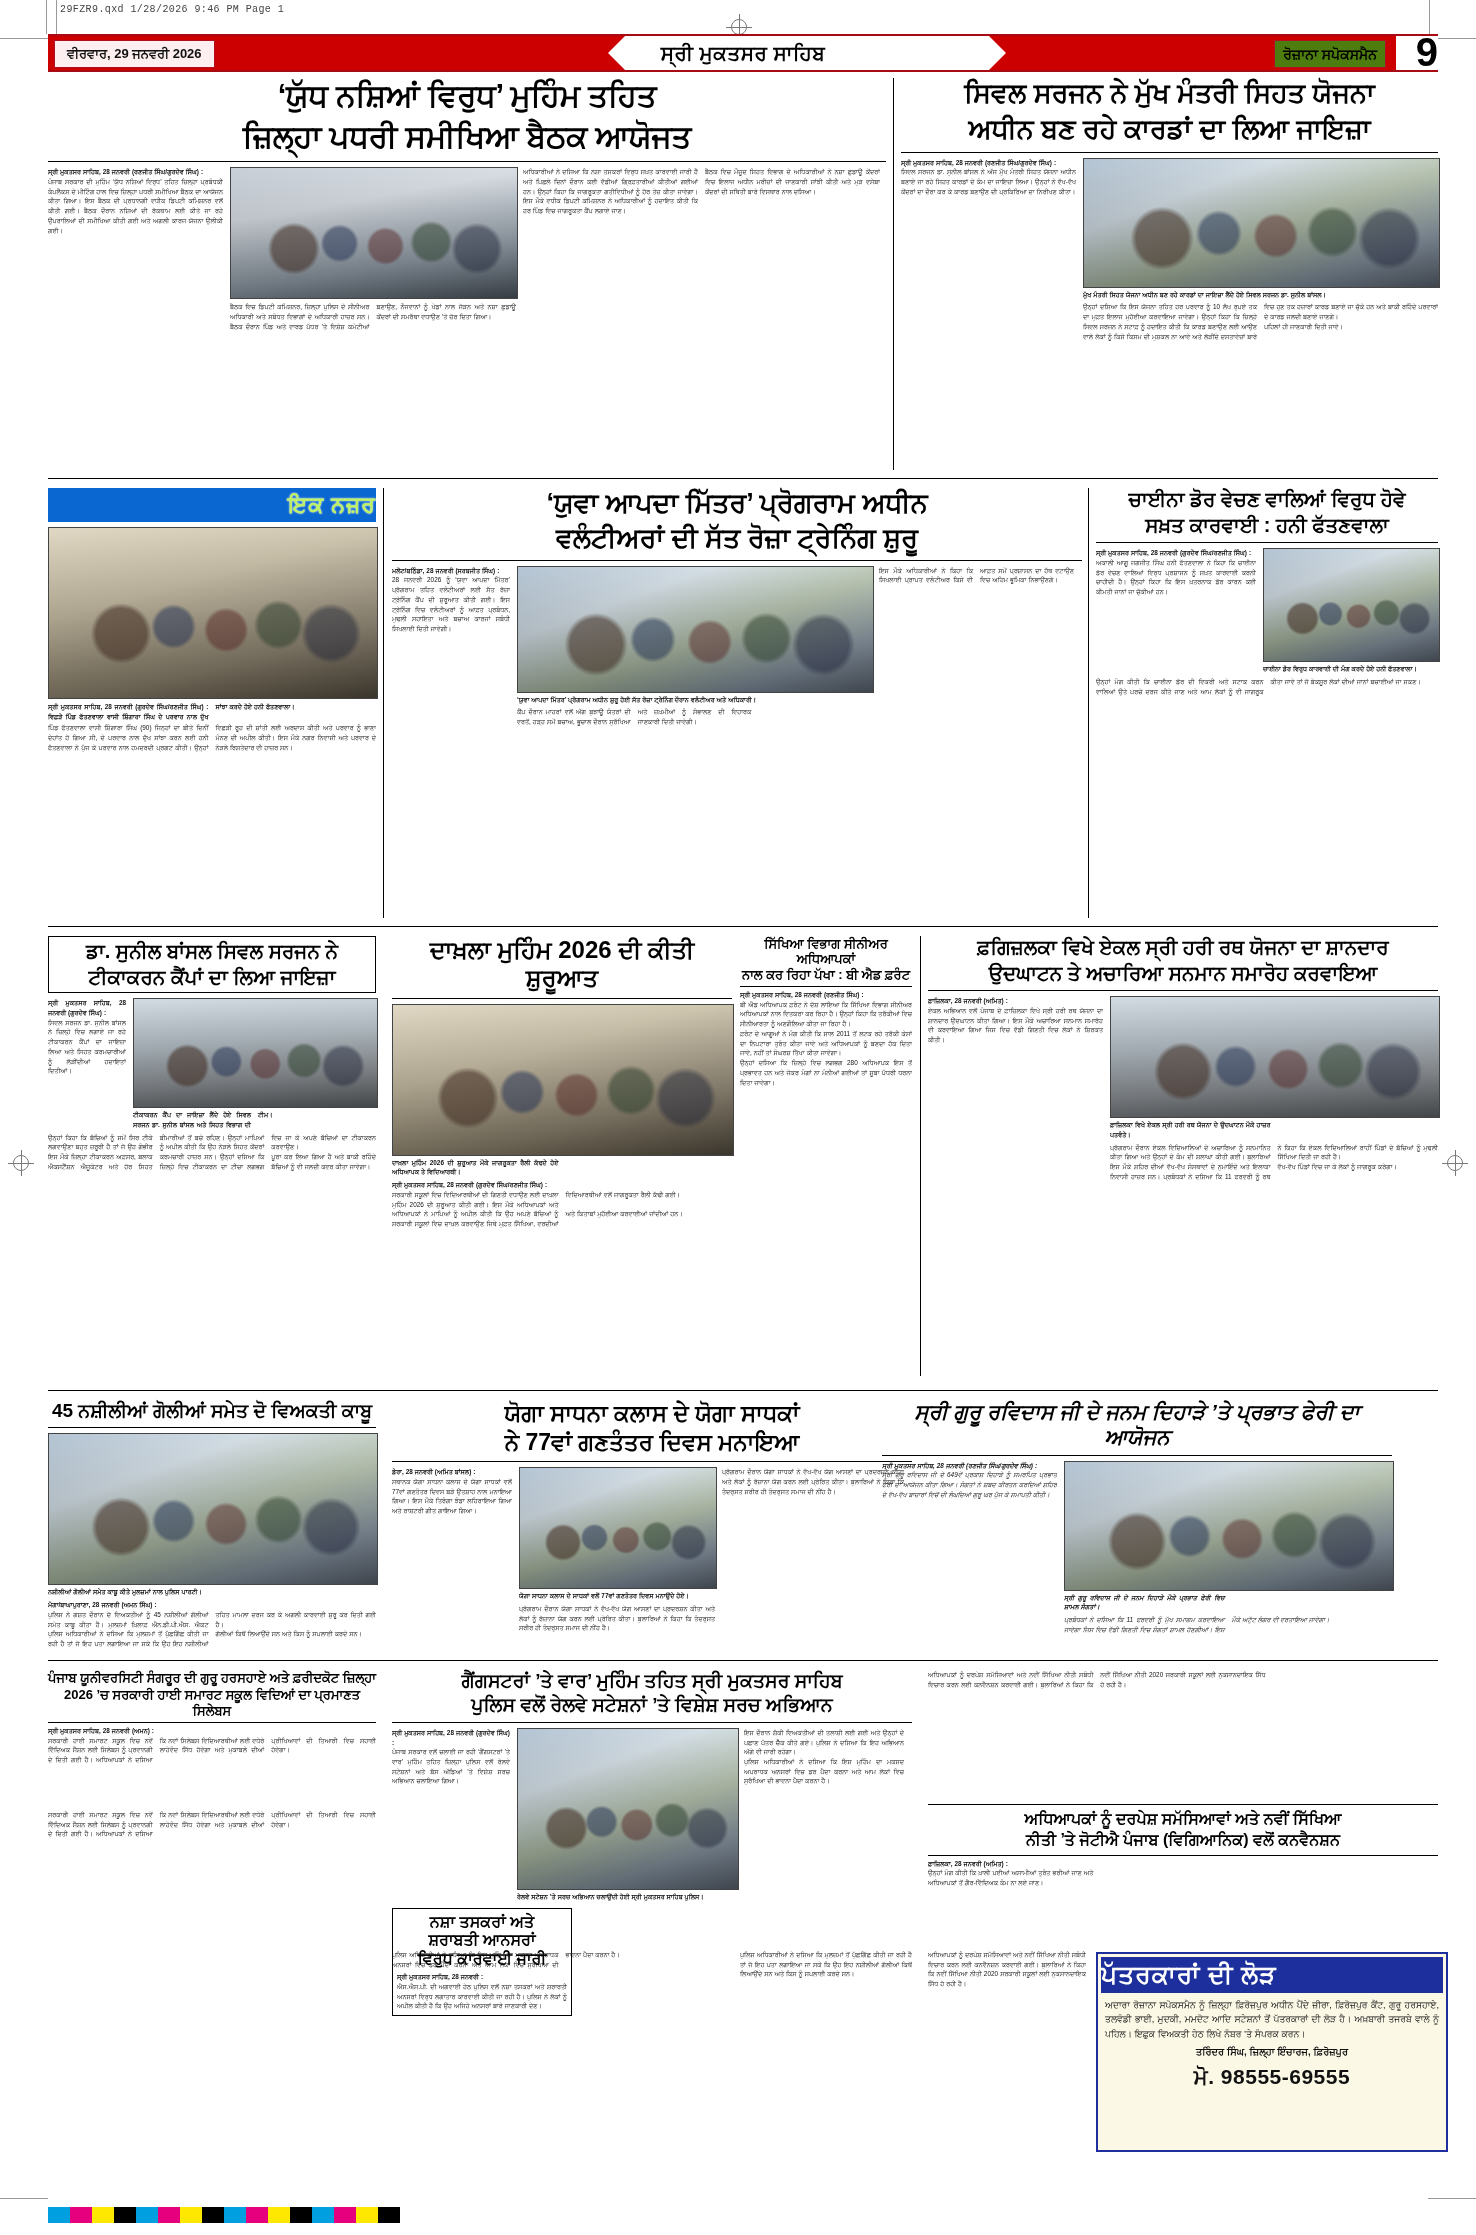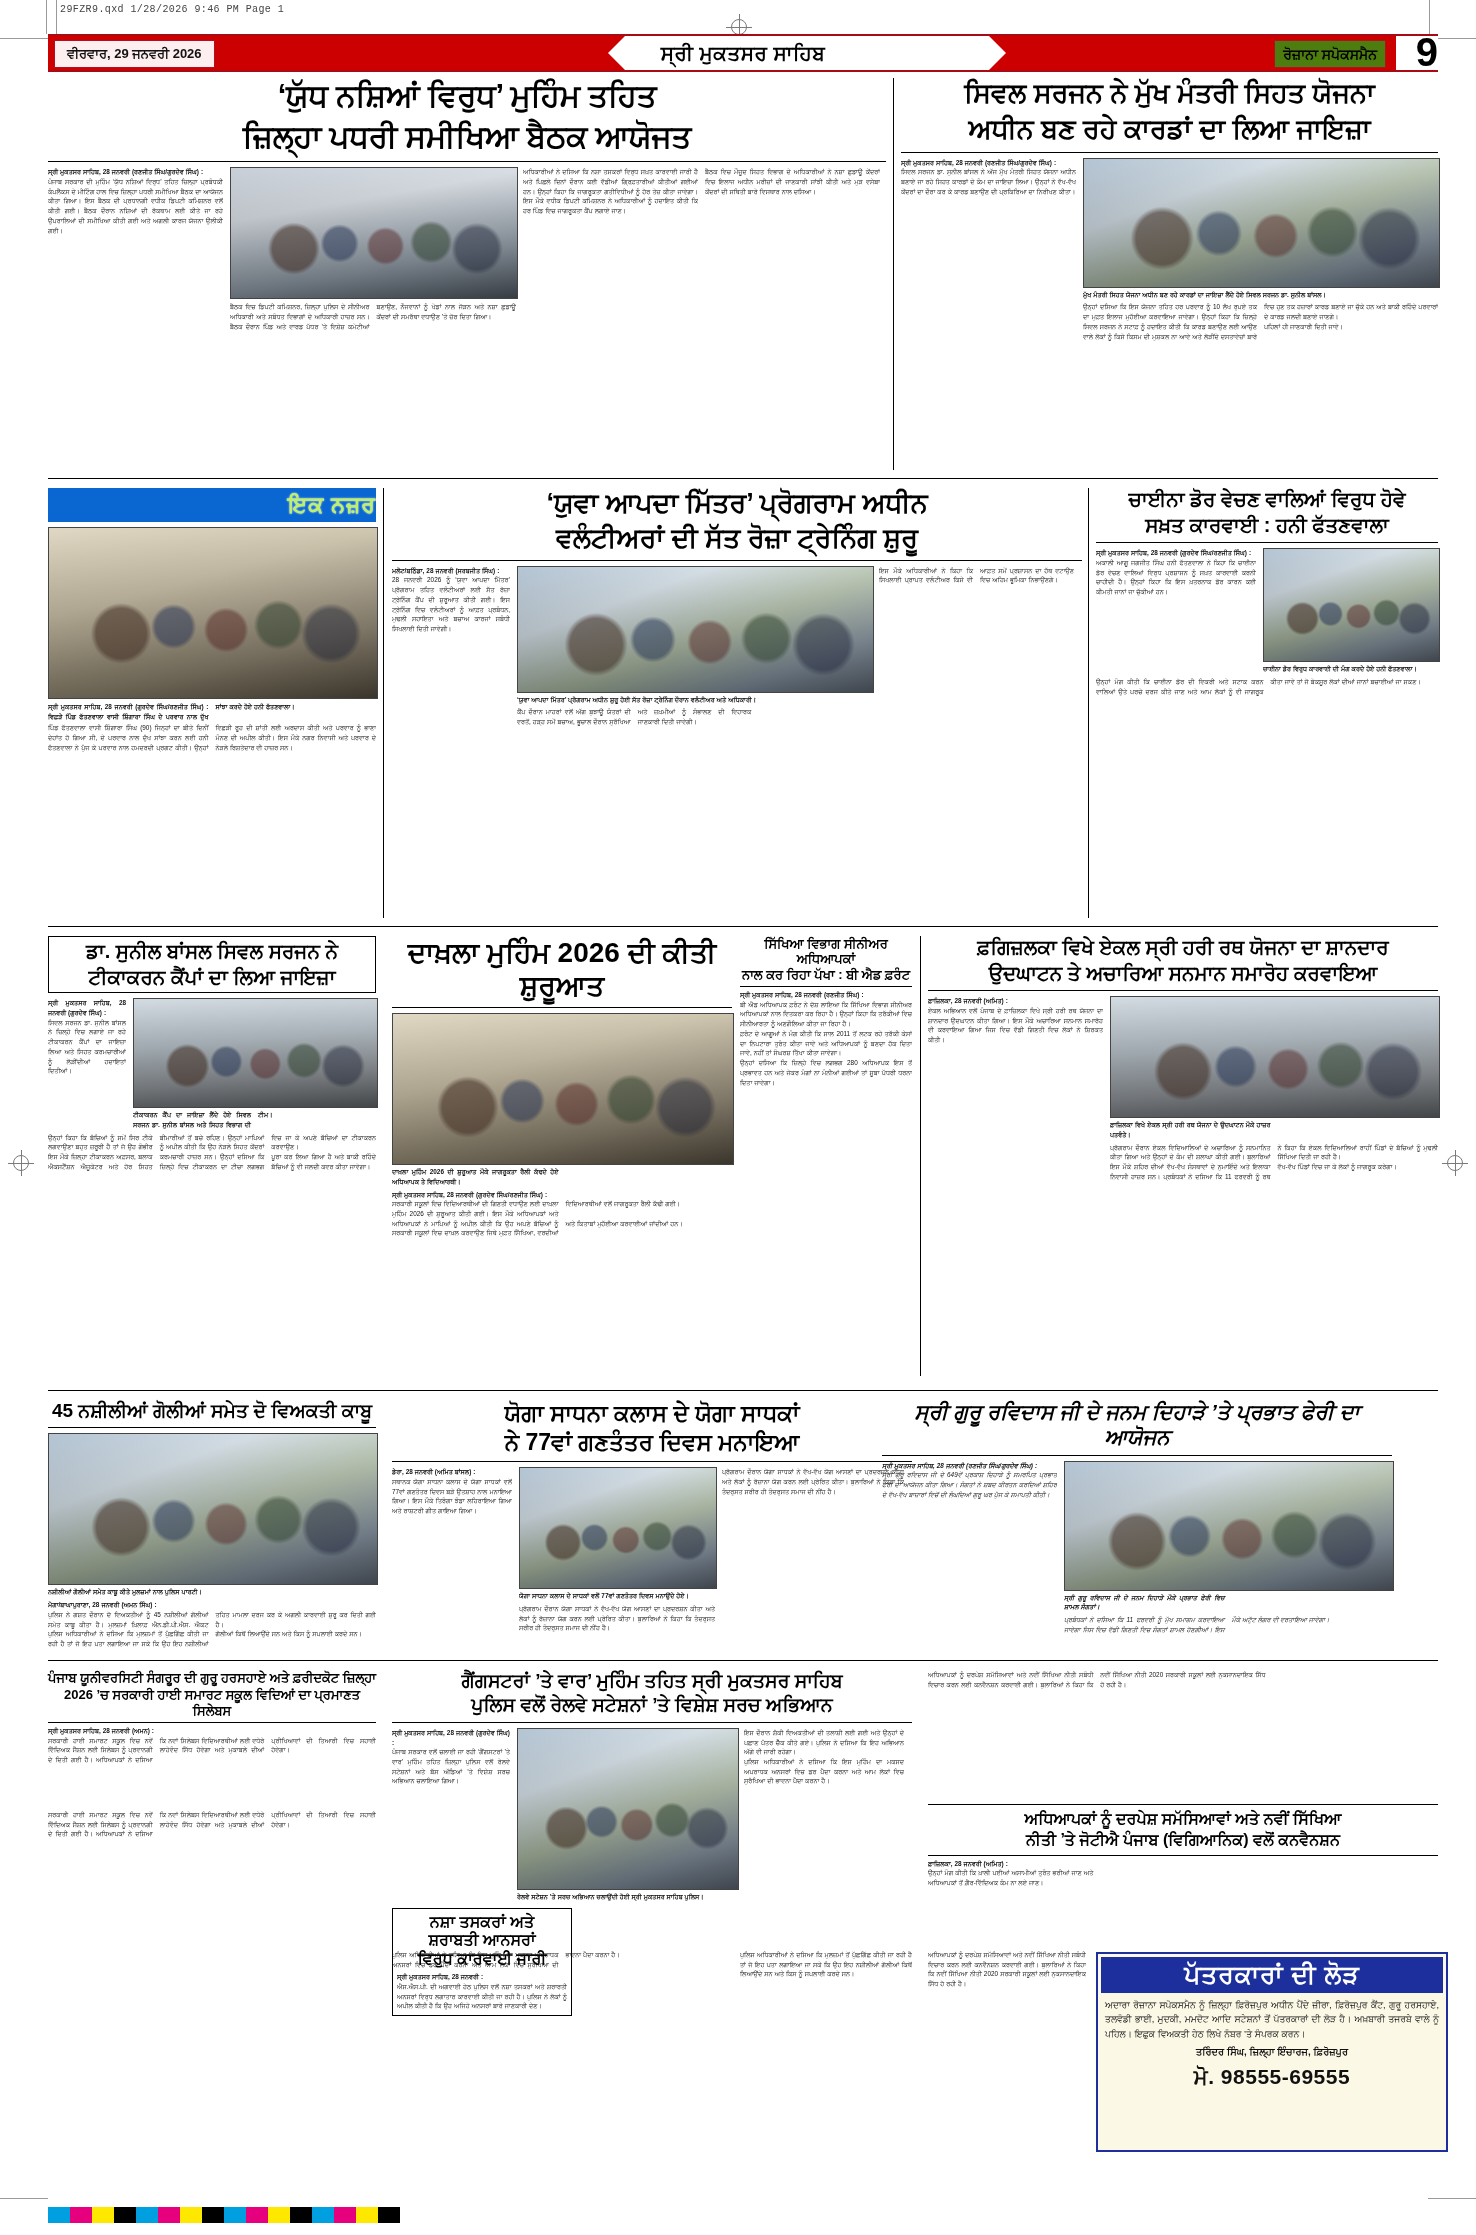--- a/index.html
+++ b/index.html
@@ -79,21 +79,21 @@
   }
   .photo.indoor{background:linear-gradient(170deg,#b9c2cd 0%,#cfd6dd 30%,#8e9aa6 70%,#4b545f 100%);}
   .photo.warm{background:linear-gradient(165deg,#d8cdb4 0%,#c3b79b 35%,#8a7f6a 72%,#514a3d 100%);}
   .photo.street{background:linear-gradient(175deg,#c7d2da 0%,#aab6be 40%,#8e9398 70%,#5d6266 100%);}
 
   .bluebar{
     background:#0a66d0;color:#bef264;text-align:right;font-weight:bold;
     letter-spacing:1px;text-shadow:0 0 2px #fff;
   }
   .navybar{
-    background:#1d2f9c;color:#fff;text-align:center;font-weight:bold;letter-spacing:1px;
+    background:#1d2f9c;color:#fff;font-weight:bold;letter-spacing:1px;
   }
   .adbox{border:2px solid #1d2f9c;background:#fbf8e6;}
   .adphone{font-size:21px;font-weight:bold;color:#111;text-align:center;letter-spacing:.5px;}
 
   
   .calstrip{position:absolute;left:48px;bottom:12px;width:1390px;height:16px;display:flex;}
   .calstrip i{display:block;height:16px;flex:0 0 auto;}
   .cal-gap{background:#ffffff;flex:1 1 auto;}
 
   .divider-v{position:absolute;width:1px;background:#000;}
@@ -244,21 +244,21 @@
         <div style="width:243px;">
           <div class="photo street" style="width:243px;height:108px;"></div>
           <div class="bodytext" style="margin-top:2px;font-weight:bold;column-count:2;column-gap:7px;">ਟੀਕਾਕਰਨ ਕੈਂਪ ਦਾ ਜਾਇਜ਼ਾ ਲੈਂਦੇ ਹੋਏ ਸਿਵਲ ਸਰਜਨ ਡਾ. ਸੁਨੀਲ ਬਾਂਸਲ ਅਤੇ ਸਿਹਤ ਵਿਭਾਗ ਦੀ ਟੀਮ।</div>
         </div>
       </div>
       <div class="bodytext" style="margin-top:3px;column-count:3;column-gap:7px;">ਉਨ੍ਹਾਂ ਕਿਹਾ ਕਿ ਬੱਚਿਆਂ ਨੂੰ ਸਮੇਂ ਸਿਰ ਟੀਕੇ ਲਗਵਾਉਣਾ ਬਹੁਤ ਜ਼ਰੂਰੀ ਹੈ ਤਾਂ ਜੋ ਉਹ ਗੰਭੀਰ ਬੀਮਾਰੀਆਂ ਤੋਂ ਬਚੇ ਰਹਿਣ। ਉਨ੍ਹਾਂ ਮਾਪਿਆਂ ਨੂੰ ਅਪੀਲ ਕੀਤੀ ਕਿ ਉਹ ਨੇੜਲੇ ਸਿਹਤ ਕੇਂਦਰਾਂ ਵਿਚ ਜਾ ਕੇ ਅਪਣੇ ਬੱਚਿਆਂ ਦਾ ਟੀਕਾਕਰਨ ਕਰਵਾਉਣ।</div>
       <div class="bodytext" style="column-count:3;column-gap:7px;">ਇਸ ਮੌਕੇ ਜ਼ਿਲ੍ਹਾ ਟੀਕਾਕਰਨ ਅਫ਼ਸਰ, ਬਲਾਕ ਐਕਸਟੈਂਸ਼ਨ ਐਜੂਕੇਟਰ ਅਤੇ ਹੋਰ ਸਿਹਤ ਕਰਮਚਾਰੀ ਹਾਜ਼ਰ ਸਨ। ਉਨ੍ਹਾਂ ਦਸਿਆ ਕਿ ਜ਼ਿਲ੍ਹੇ ਵਿਚ ਟੀਕਾਕਰਨ ਦਾ ਟੀਚਾ ਲਗਭਗ ਪੂਰਾ ਕਰ ਲਿਆ ਗਿਆ ਹੈ ਅਤੇ ਬਾਕੀ ਰਹਿੰਦੇ ਬੱਚਿਆਂ ਨੂੰ ਵੀ ਜਲਦੀ ਕਵਰ ਕੀਤਾ ਜਾਵੇਗਾ।</div>
     </div>
 
     <div class="abs" style="left:344px;top:916px;width:340px;">
-      <div class="hl hl-lg" style="font-size:28px;">ਦਾਖ਼ਲਾ ਮੁਹਿੰਮ 2026 ਦੀ ਕੀਤੀ ਸ਼ੁਰੂਆਤ</div>
+      <div class="hl hl-lg" style="font-size:24px;">ਦਾਖ਼ਲਾ ਮੁਹਿੰਮ 2026 ਦੀ ਕੀਤੀ ਸ਼ੁਰੂਆਤ</div>
       <div class="thinrule" style="margin-top:5px;"></div>
       <div class="photo warm" style="width:100%;height:150px;margin-top:5px;"></div>
       <div class="bodytext" style="margin-top:2px;font-weight:bold;column-count:2;column-gap:7px;">ਦਾਖ਼ਲਾ ਮੁਹਿੰਮ 2026 ਦੀ ਸ਼ੁਰੂਆਤ ਮੌਕੇ ਜਾਗਰੂਕਤਾ ਰੈਲੀ ਕੱਢਦੇ ਹੋਏ ਅਧਿਆਪਕ ਤੇ ਵਿਦਿਆਰਥੀ।</div>
       <div class="bodytext" style="margin-top:3px;font-weight:bold;">ਸ੍ਰੀ ਮੁਕਤਸਰ ਸਾਹਿਬ, 28 ਜਨਵਰੀ (ਗੁਰਦੇਵ ਸਿੰਘ/ਰਣਜੀਤ ਸਿੰਘ) :</div>
       <div class="bodytext" style="column-count:2;column-gap:7px;">ਸਰਕਾਰੀ ਸਕੂਲਾਂ ਵਿਚ ਵਿਦਿਆਰਥੀਆਂ ਦੀ ਗਿਣਤੀ ਵਧਾਉਣ ਲਈ ਦਾਖ਼ਲਾ ਮੁਹਿੰਮ 2026 ਦੀ ਸ਼ੁਰੂਆਤ ਕੀਤੀ ਗਈ। ਇਸ ਮੌਕੇ ਅਧਿਆਪਕਾਂ ਅਤੇ ਵਿਦਿਆਰਥੀਆਂ ਵਲੋਂ ਜਾਗਰੂਕਤਾ ਰੈਲੀ ਕੱਢੀ ਗਈ।</div>
       <div class="bodytext" style="column-count:2;column-gap:7px;">ਅਧਿਆਪਕਾਂ ਨੇ ਮਾਪਿਆਂ ਨੂੰ ਅਪੀਲ ਕੀਤੀ ਕਿ ਉਹ ਅਪਣੇ ਬੱਚਿਆਂ ਨੂੰ ਸਰਕਾਰੀ ਸਕੂਲਾਂ ਵਿਚ ਦਾਖ਼ਲ ਕਰਵਾਉਣ ਜਿਥੇ ਮੁਫ਼ਤ ਸਿੱਖਿਆ, ਵਰਦੀਆਂ ਅਤੇ ਕਿਤਾਬਾਂ ਮੁਹੱਈਆ ਕਰਵਾਈਆਂ ਜਾਂਦੀਆਂ ਹਨ।</div>
     </div>
 
     <div class="abs" style="left:692px;top:916px;width:172px;">
       <div class="hl hl-xs">ਸਿੱਖਿਆ ਵਿਭਾਗ ਸੀਨੀਅਰ ਅਧਿਆਪਕਾਂ</div>

